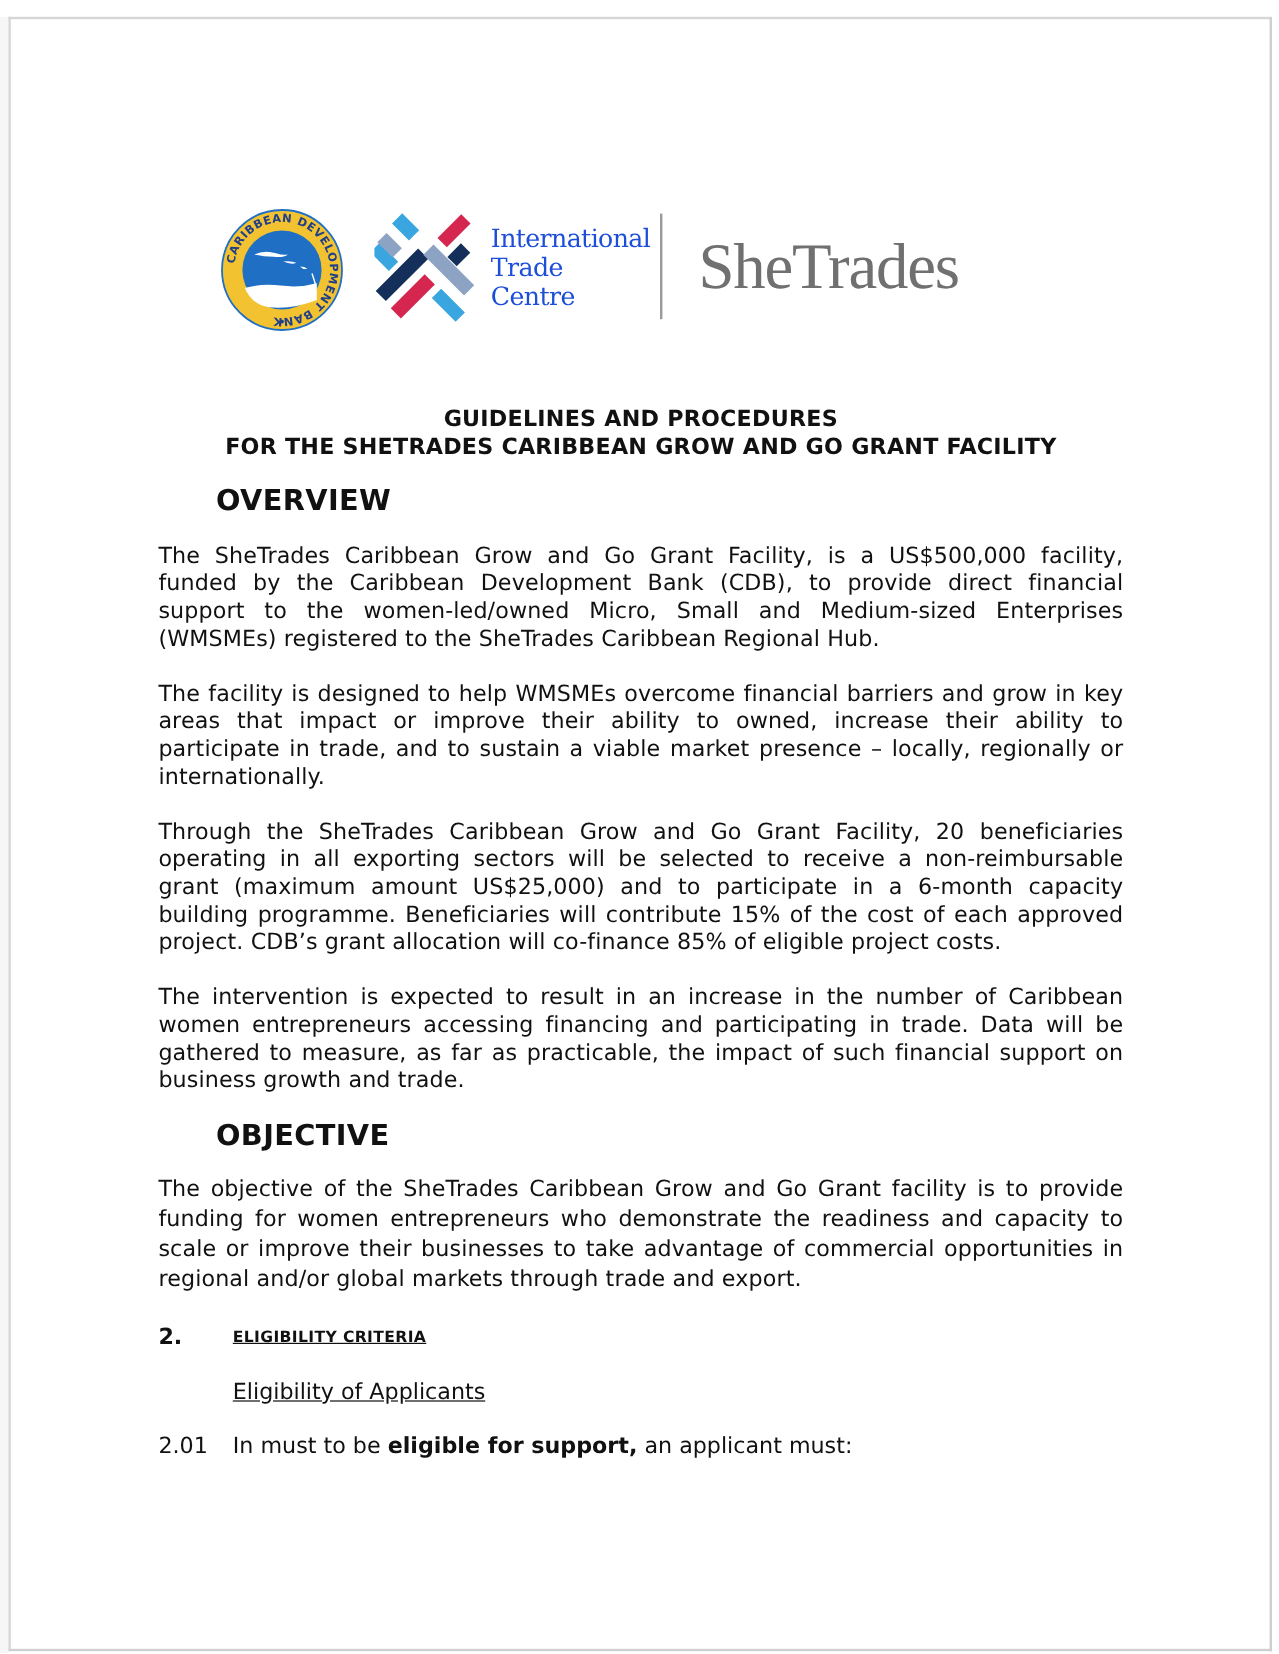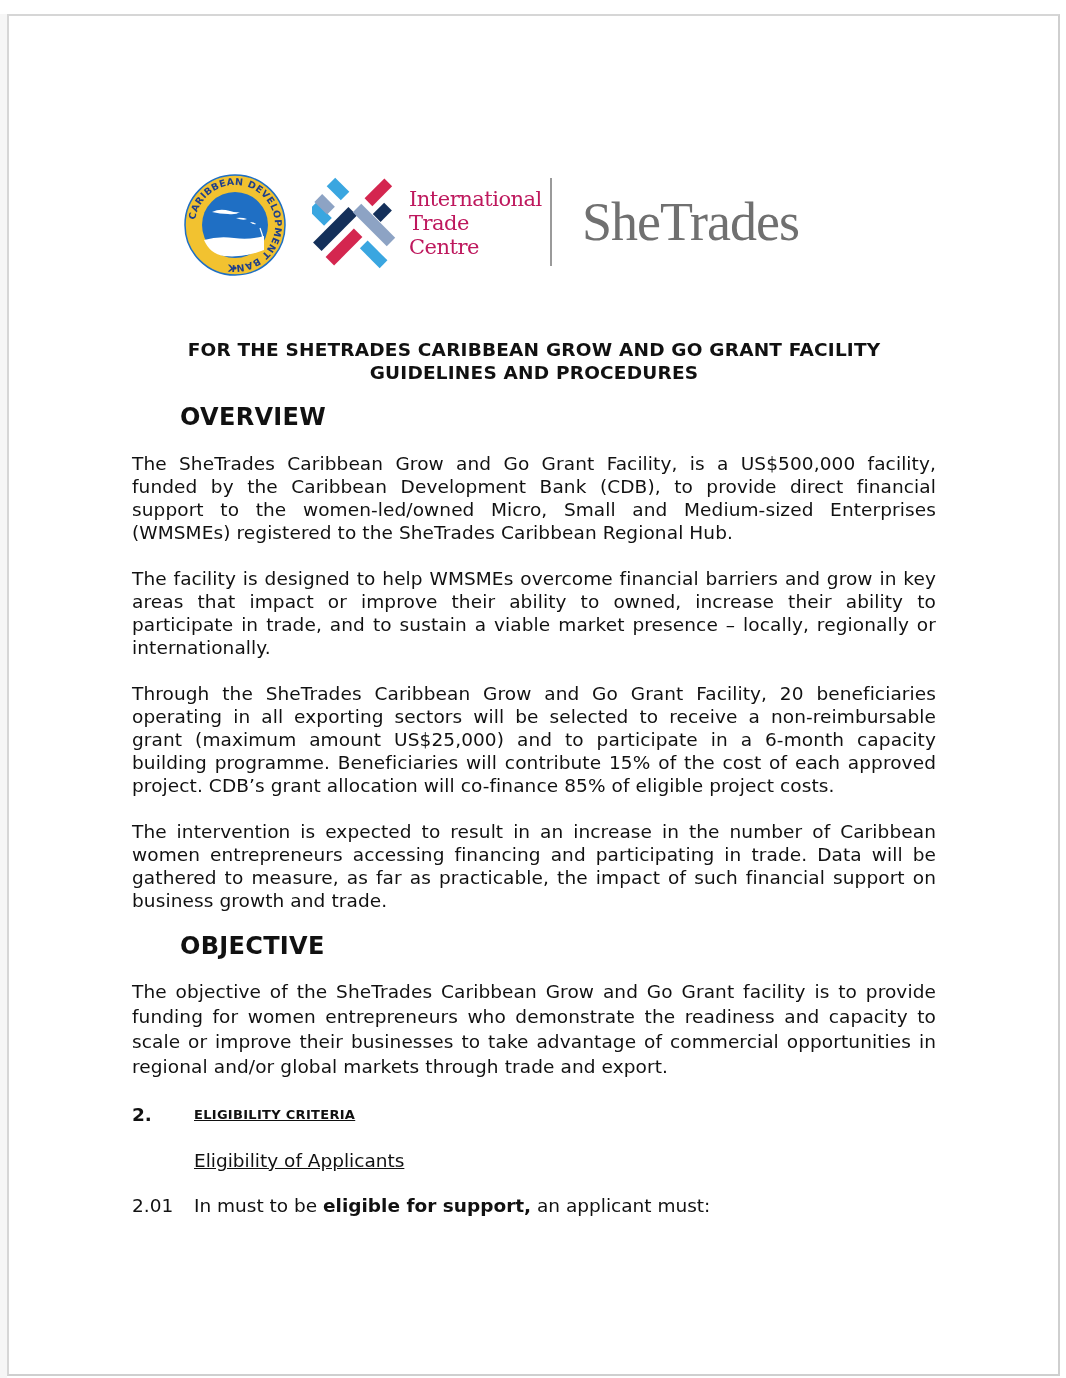--- a/index.html
+++ b/index.html
@@ -3,21 +3,21 @@
 <meta charset="utf-8">
 <style>
   html, body { margin: 0; padding: 0; background: #ffffff; }
   body { width: 1066px; height: 1378px; position: relative; overflow: hidden; font-family: "DejaVu Sans", sans-serif; color: #111; }
   .page-frame { position: absolute; left: 7px; top: 14px; width: 1053px; height: 1362px; border-top: 2px solid #d6d6d6; border-left: 2px solid #d6d6d6; border-right: 2px solid #cfcfcf; border-bottom: 2px solid #cfcfcf; box-sizing: border-box; background: #fff; }
   .left-gutter { position: absolute; left: 0; top: 14px; width: 7px; height: 1364px; background: #f6f6f6; }
 
   .logos { position: absolute; top: 170px; left: 180px; width: 700px; height: 110px; }
   .cdb-logo { position: absolute; left: 4px; top: 4px; width: 102px; height: 102px; }
   .itc-mark { position: absolute; left: 132px; top: 5px; width: 92px; height: 96px; }
-  .itc-text { position: absolute; left: 229px; top: 17px; font-family: "DejaVu Serif", serif; font-size: 21px; line-height: 24px; color: #be185d; letter-spacing: -0.5px; }
+  .itc-text { position: absolute; left: 229px; top: 17px; font-family: "DejaVu Serif", serif; font-size: 21px; line-height: 24px; color: #1d4ed8; letter-spacing: -0.5px; }
   .itc-text div { white-space: nowrap; }
   .logo-divider { position: absolute; left: 370px; top: 8px; width: 2px; height: 88px; background: #9a9a9a; }
   .shetrades-wordmark { position: absolute; left: 402px; top: 22px; font-family: Liberation Serif, serif; font-size: 54px; line-height: 60px; color: #707070; letter-spacing: -1px; white-space: nowrap; }
   .title { position: absolute; top: 338px; left: 132px; width: 804px; text-align: center; font-weight: bold; font-size: 18.5px; line-height: 23px; letter-spacing: 0.2px; }
   .heading { position: absolute; left: 144px; font-weight: bold; font-size: 24px; line-height: 23px; letter-spacing: 0.3px; margin-left: 36px; }
   p.para { position: absolute; left: 132px; width: 804px; margin: 0; font-size: 18.5px; line-height: 23px; text-align: justify; letter-spacing: 0.1px; }
   p.para.obj { line-height: 25px; }
 
   .sec-num { position: absolute; left: 132px; top: 1103px; font-weight: bold; font-size: 18.5px; line-height: 23px; }
   .sec-title { position: absolute; left: 194px; top: 1103px; font-weight: bold; font-size: 13px; line-height: 23px; text-decoration: underline; letter-spacing: 0.3px; }
@@ -71,22 +71,22 @@
   <div class="itc-text">
     <div>International</div>
     <div>Trade</div>
     <div>Centre</div>
   </div>
   <div class="logo-divider"></div>
   <div class="shetrades-wordmark">SheTrades</div>
 </div>
 
 <div class="title">
+  <div>GUIDELINES AND PROCEDURES</div>
   <div>FOR THE SHETRADES CARIBBEAN GROW AND GO GRANT FACILITY</div>
-  <div>GUIDELINES AND PROCEDURES</div>
 </div>
 
 <div class="heading" style="top:406px;">OVERVIEW</div>
 
 <p class="para" style="top:452px;">The SheTrades Caribbean Grow and Go Grant Facility, is a US$500,000 facility, funded by the Caribbean Development Bank (CDB), to provide direct financial support to the women-led/owned Micro, Small and Medium-sized Enterprises (WMSMEs) registered to the SheTrades Caribbean Regional Hub.</p>
 <p class="para" style="top:567px;">The facility is designed to help WMSMEs overcome financial barriers and grow in key areas that impact or improve their ability to owned, increase their ability to participate in trade, and to sustain a viable market presence – locally, regionally or internationally.</p>
 <p class="para" style="top:682px;">Through the SheTrades Caribbean Grow and Go Grant Facility, 20 beneficiaries operating in all exporting sectors will be selected to receive a non-reimbursable grant (maximum amount US$25,000) and to participate in a 6-month capacity building programme. Beneficiaries will contribute 15% of the cost of each approved project. CDB’s grant allocation will co-finance 85% of eligible project costs.</p>
 <p class="para" style="top:820px;">The intervention is expected to result in an increase in the number of Caribbean women entrepreneurs accessing financing and participating in trade. Data will be gathered to measure, as far as practicable, the impact of such financial support on business growth and trade.</p>
 
 <div class="heading" style="top:935px;">OBJECTIVE</div>

